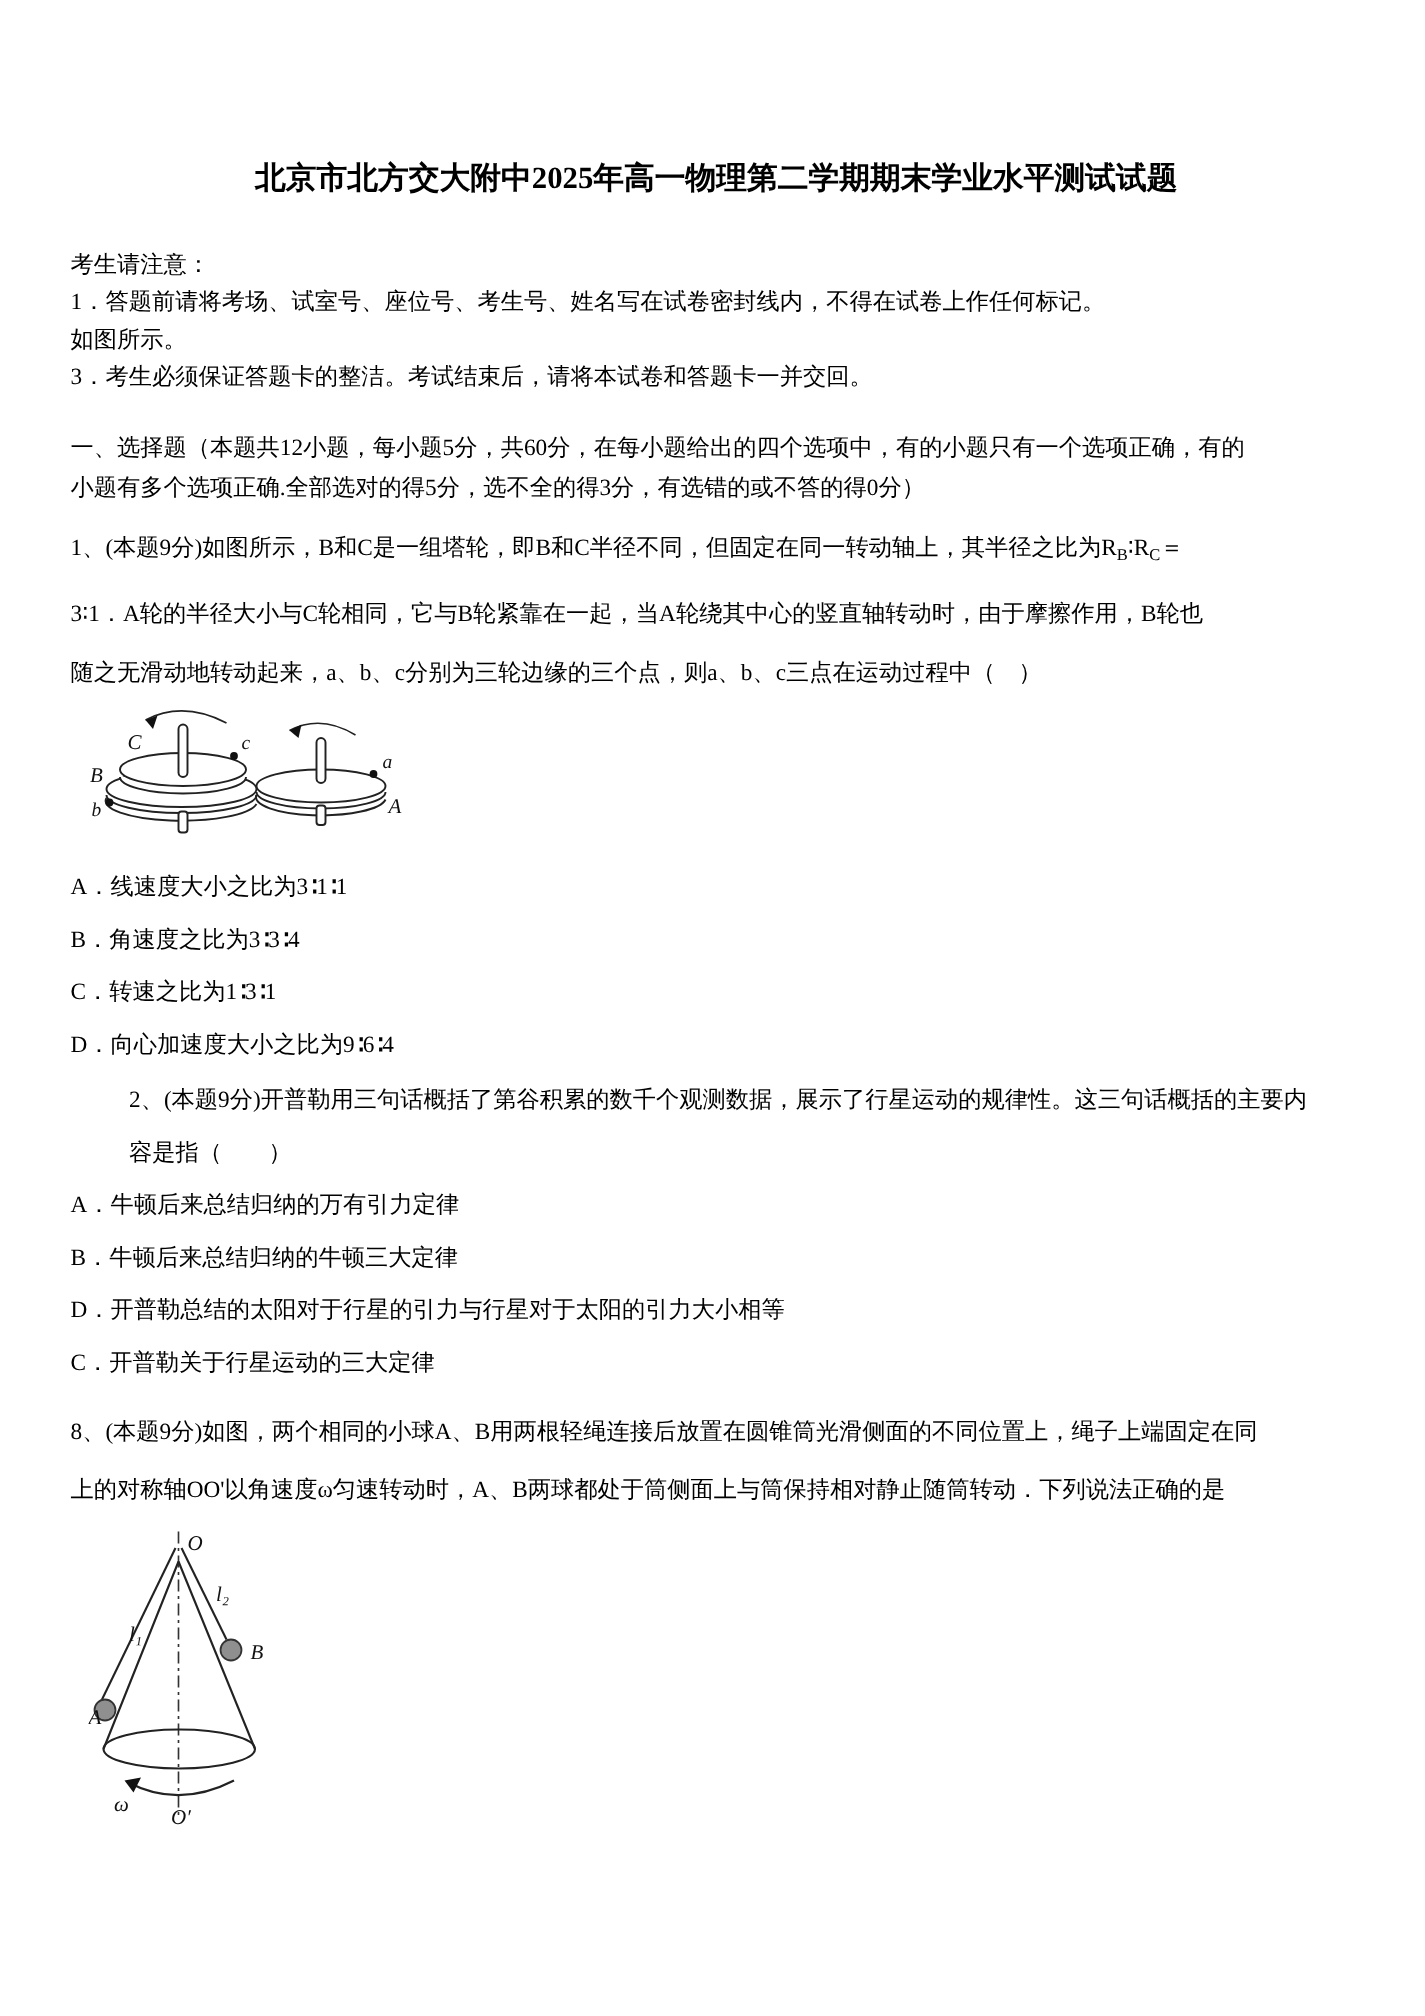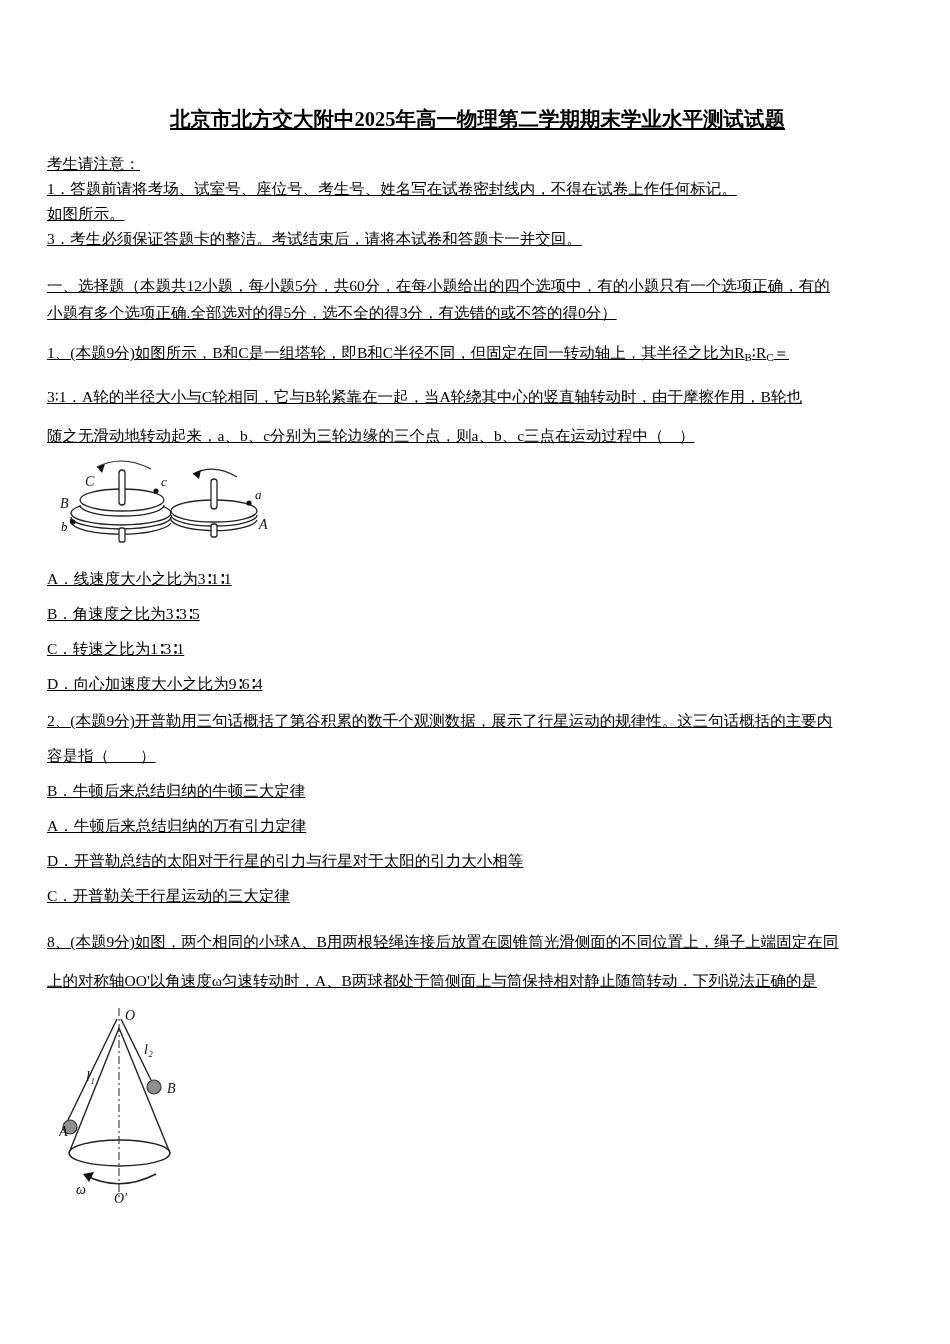--- a/index.html
+++ b/index.html
@@ -2,32 +2,32 @@
 <html><head>
 <meta charset="utf-8">
 <style>
   html,body{margin:0;padding:0;background:#ffffff;}
   body{
     width:950px;height:1344px;
     font-family:"Liberation Serif","DejaVu Serif",serif;
     color:#000;font-size:15.5px;
     overflow:hidden;
   }
-  .page{padding:0 42px 0 47px;text-decoration:underline;}
+  .page{padding:0 42px 0 47px;}
   .line{white-space:nowrap;}
   .title{
     margin:104px 0 0 0;
     text-align:center;
     font-size:20.5px;font-weight:bold;
     line-height:30px;white-space:nowrap;
   }
-  .notice{margin-top:17px;line-height:25px;}
+  .notice{margin-top:30px;line-height:25px;}
   .section-head{margin-top:21px;line-height:27px;}
   .stem1{margin-top:7px;line-height:39px;}
-  .stem2{margin-top:2px;line-height:35px;}
+  .stem2{margin-top:2px;line-height:35px;margin-left:39px;}
   .stem3{margin-top:9px;line-height:39px;}
   .opts{line-height:35px;}
   .opts .opt{white-space:nowrap;}
   .sub{font-size:11px;vertical-align:-3px;}
   .fig1-wrap{margin:4px 0 2px 12px;}
   .fig2-wrap{margin:6px 0 0 12px;}
   svg{display:block;}
   svg text{font-family:"Liberation Serif","DejaVu Serif",serif;}
   .svg-lab{font-style:italic;font-size:14px;fill:#111;}
   .svg-lab-sm{font-style:italic;font-size:13px;fill:#111;}
@@ -96,34 +96,34 @@
         <text x="102" y="27" class="svg-lab-sm">c</text>
         <text x="1" y="49" class="svg-lab">B</text>
         <text x="2" y="72" class="svg-lab-sm">b</text>
         <text x="196" y="40" class="svg-lab-sm">a</text>
         <text x="200" y="70" class="svg-lab">A</text>
       </svg>
     </div>
 
     <div class="opts">
       <div class="opt">A．线速度大小之比为3∶1∶1</div>
-      <div class="opt">B．角速度之比为3∶3∶5</div>
+      <div class="opt">B．角速度之比为3∶3∶4</div>
       <div class="opt">C．转速之比为1∶3∶1</div>
       <div class="opt">D．向心加速度大小之比为9∶6∶4</div>
     </div>
   </div>
 
   <div>
     <div class="stem2">
       <div class="line">2、(本题9分)开普勒用三句话概括了第谷积累的数千个观测数据，展示了行星运动的规律性。这三句话概括的主要内</div>
       <div class="line">容是指（　　）</div>
     </div>
     <div class="opts">
+      <div class="opt">A．牛顿后来总结归纳的万有引力定律</div>
       <div class="opt">B．牛顿后来总结归纳的牛顿三大定律</div>
-      <div class="opt">A．牛顿后来总结归纳的万有引力定律</div>
       <div class="opt">D．开普勒总结的太阳对于行星的引力与行星对于太阳的引力大小相等</div>
       <div class="opt">C．开普勒关于行星运动的三大定律</div>
     </div>
   </div>
 
   <div>
     <div class="stem3">
       <div class="line">8、(本题9分)如图，两个相同的小球A、B用两根轻绳连接后放置在圆锥筒光滑侧面的不同位置上，绳子上端固定在同</div>
       <div class="line">上的对称轴OO'以角速度ω匀速转动时，A、B两球都处于筒侧面上与筒保持相对静止随筒转动．下列说法正确的是</div>
     </div>

